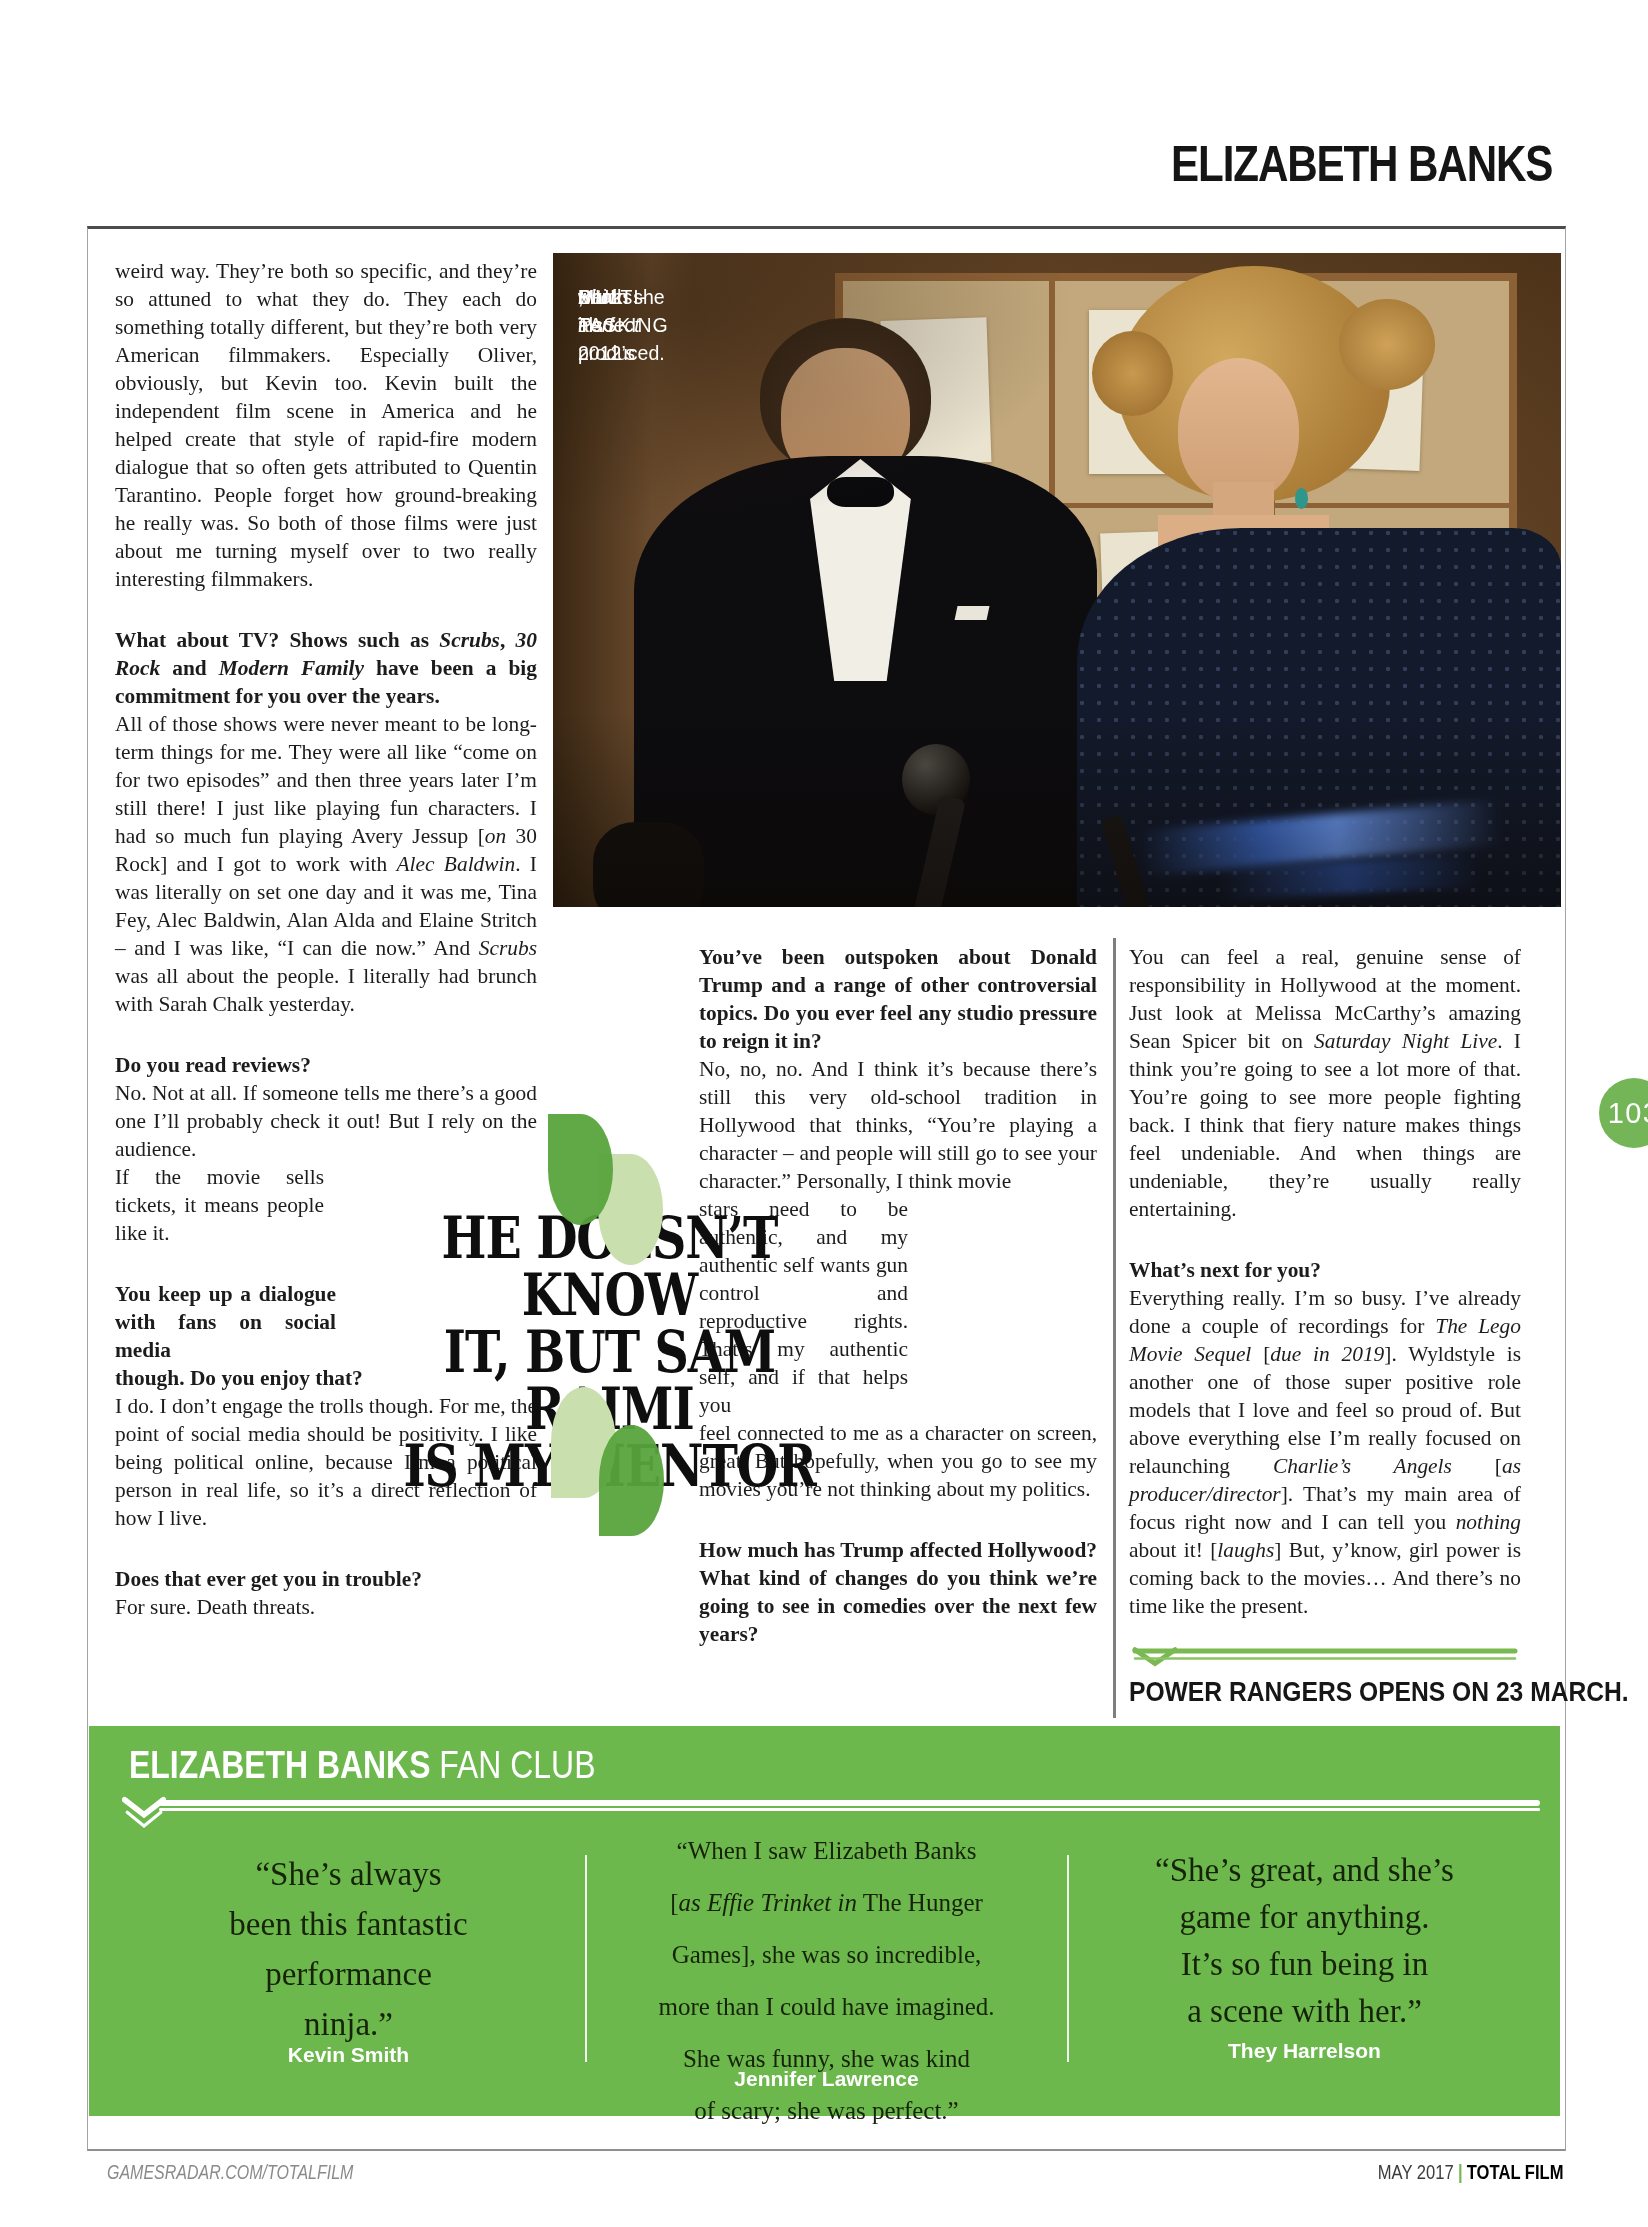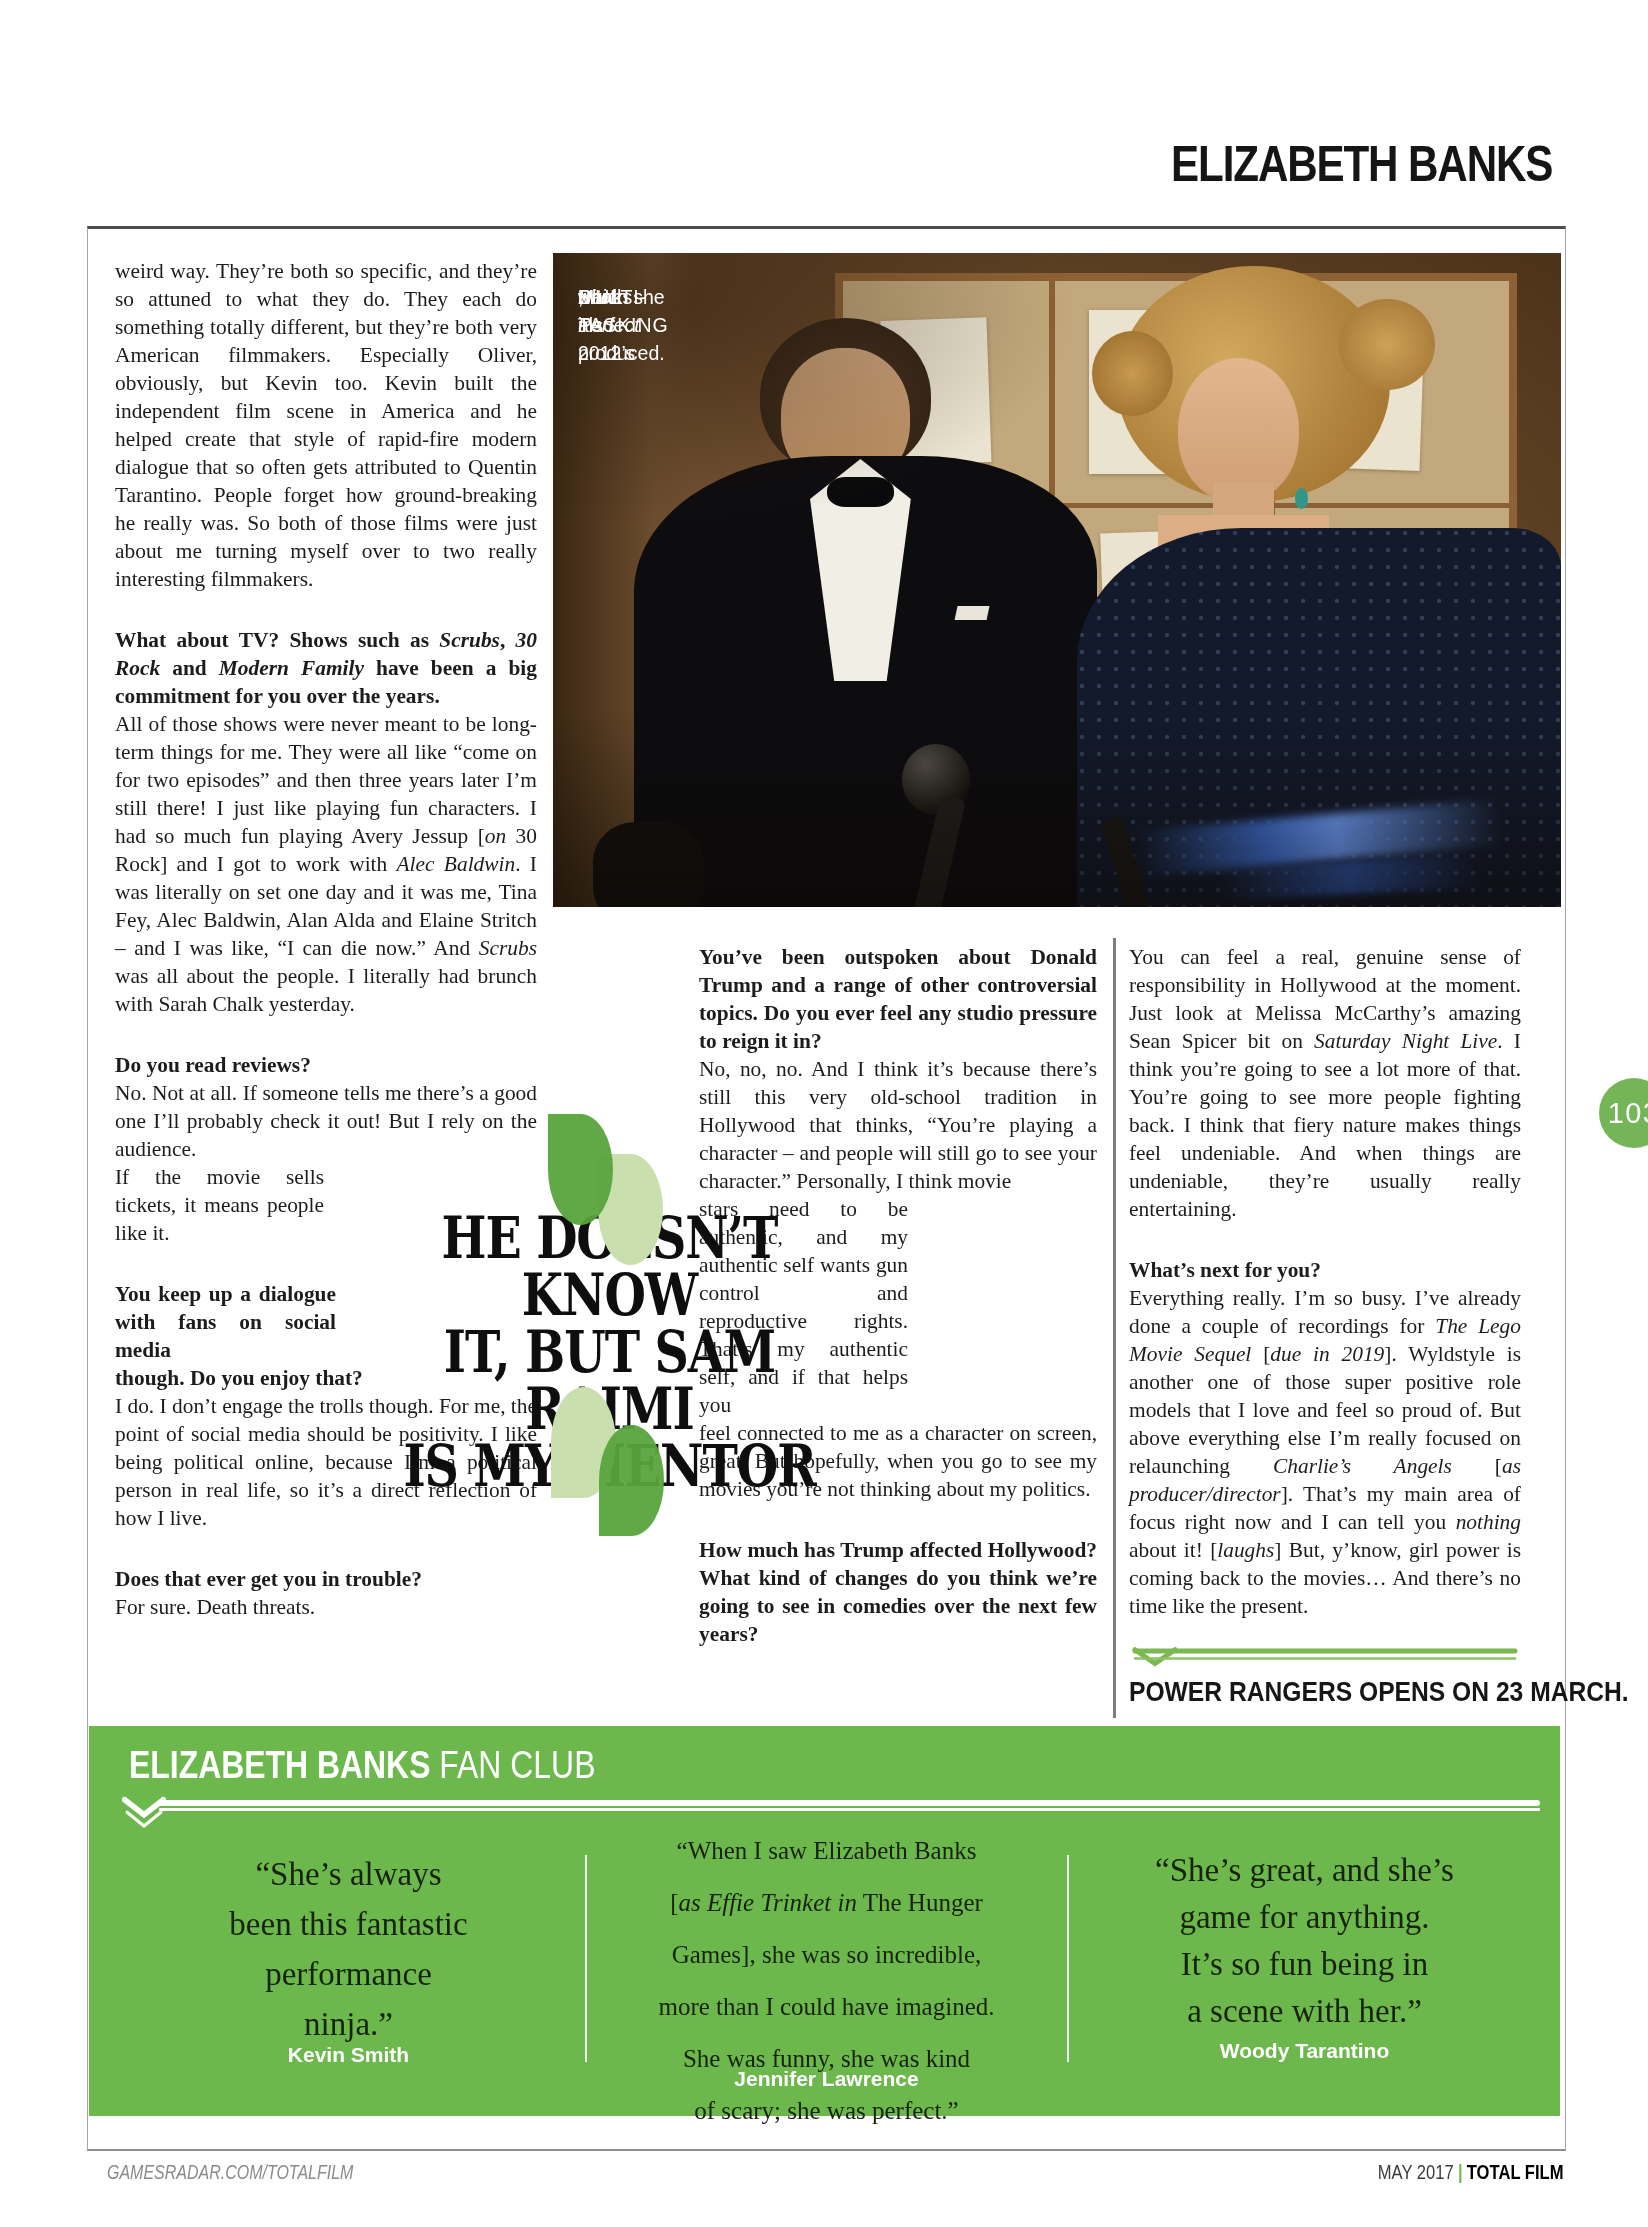--- a/index.html
+++ b/index.html
@@ -258,21 +258,21 @@
 [</span><i>as Effie Trinket in</i><span> The Hunger
 Games], she was so incredible,
 more than I could have imagined.
 She was funny, she was kind
 of scary; she was perfect.”</span></div>
     <div class="fan-attr fa-b">Jennifer Lawrence</div>
     <div class="fan-quote fq-c"><span>“She’s great, and she’s
 game for anything.
 It’s so fun being in
 a scene with her.”</span></div>
-    <div class="fan-attr fa-c">Woody Tarantino</div>
+    <div class="fan-attr fa-c">They Harrelson</div>
   </div>
 
   <div class="page-badge">
       <span>103</span>
     </div>
 
   <div class="footer-left"><span class="cond">GAMESRADAR.COM/TOTALFILM</span></div>
   <div class="footer-right"><span class="cond"><span>MAY 2017</span><span class="pipe">|</span><span class="brand">TOTAL FILM</span></span></div>
 
 </div>

